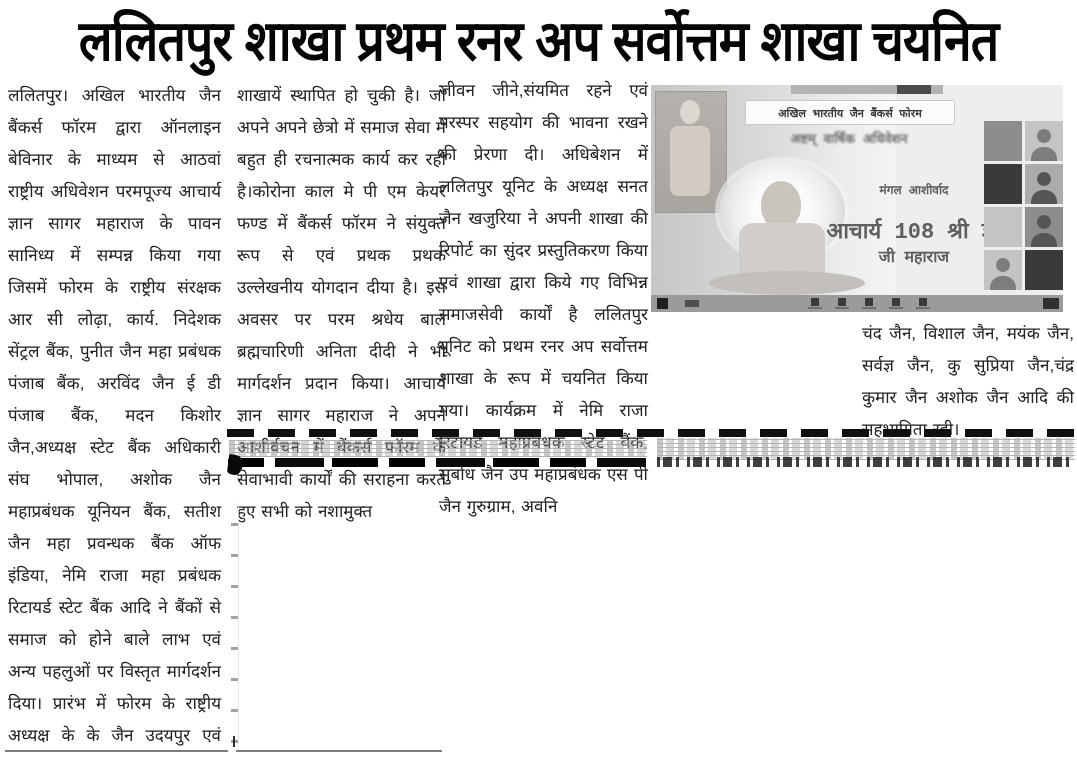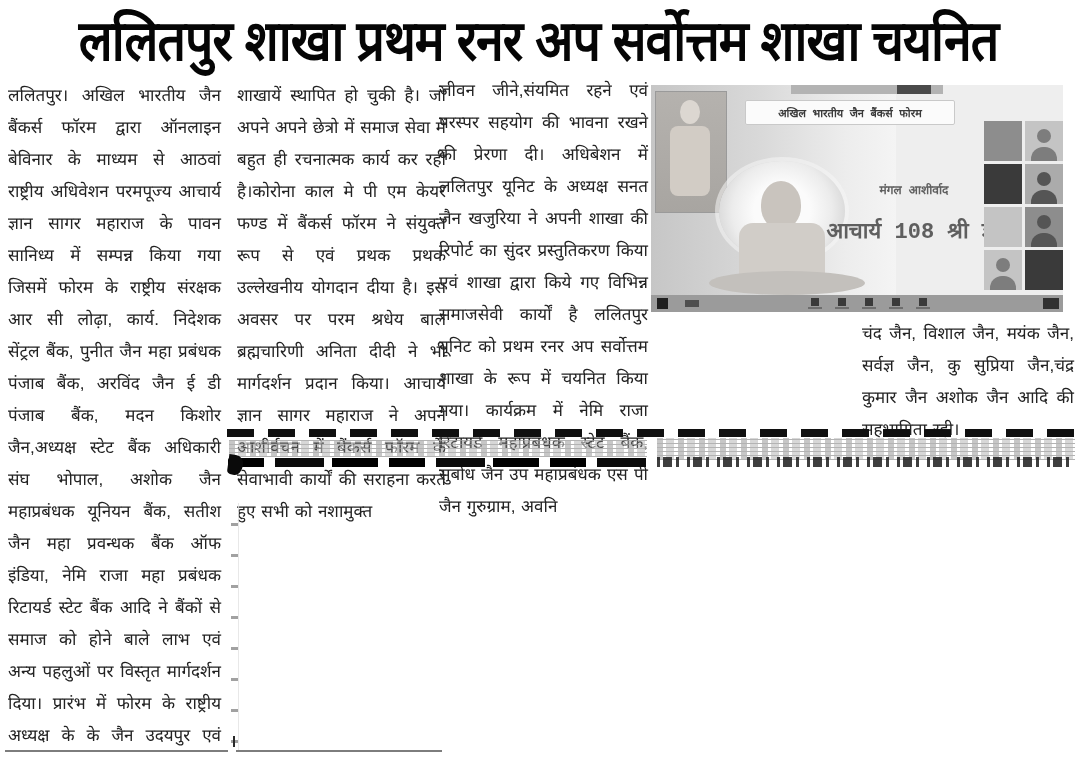--- a/index.html
+++ b/index.html
@@ -148,23 +148,25 @@
       <div class="head"></div>
       <div class="torso"></div>
     </div>
     <div class="halo"></div>
     <div class="statue-head"></div>
     <div class="statue-body"></div>
     <div class="statue-legs"></div>
     <div class="top-bar"></div>
     <div class="top-bar-dark"></div>
     <div class="banner">अखिल भारतीय जैन बैंकर्स फोरम</div>
+    <div class="subtitle">अष्टम् वार्षिक अधिवेशन</div>
     <div class="blessing">
       <div class="b1">मंगल आशीर्वाद</div>
       <div class="b2">आचार्य 108 श्री ज्ञा</div>
+      <div class="b3">जी महाराज</div>
     </div>
     <div class="thumbs">
       <div class="cell mid"></div>
       <div class="cell light">
           <div class="p-head"></div>
           <div class="p-body"></div>
         </div>
       <div class="cell dark"></div>
       <div class="cell">
           <div class="p-head"></div>

